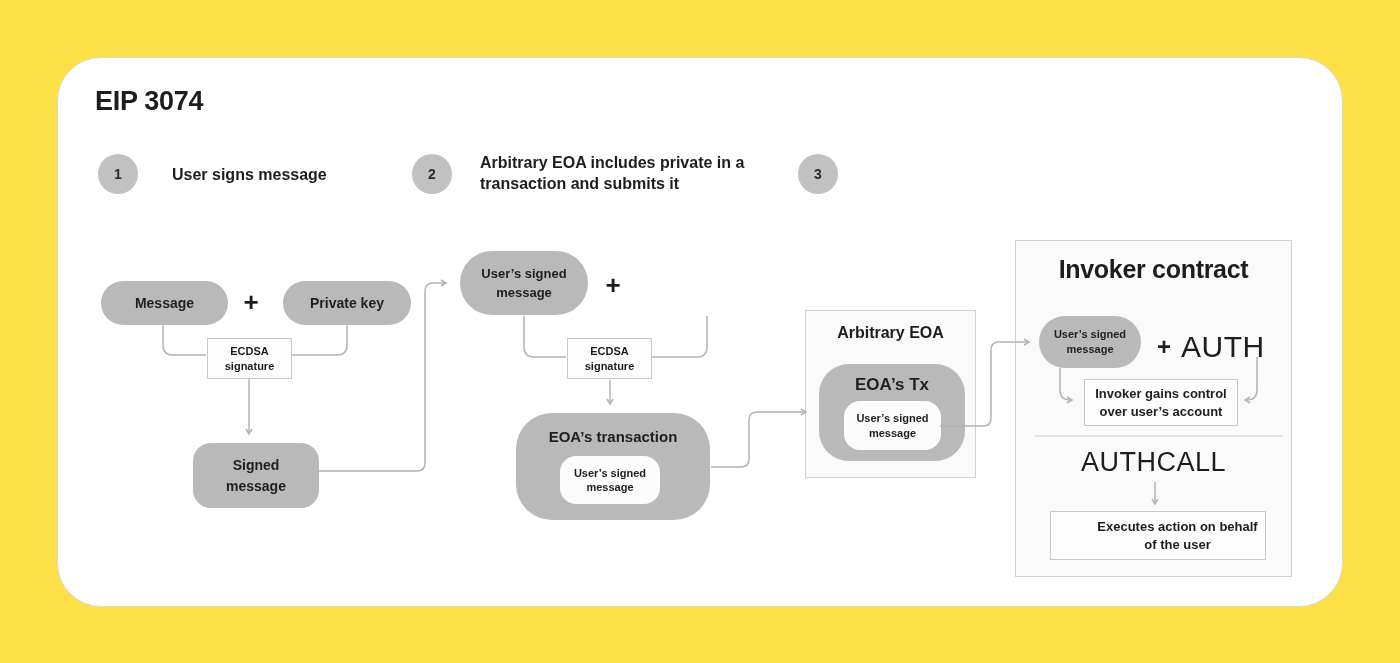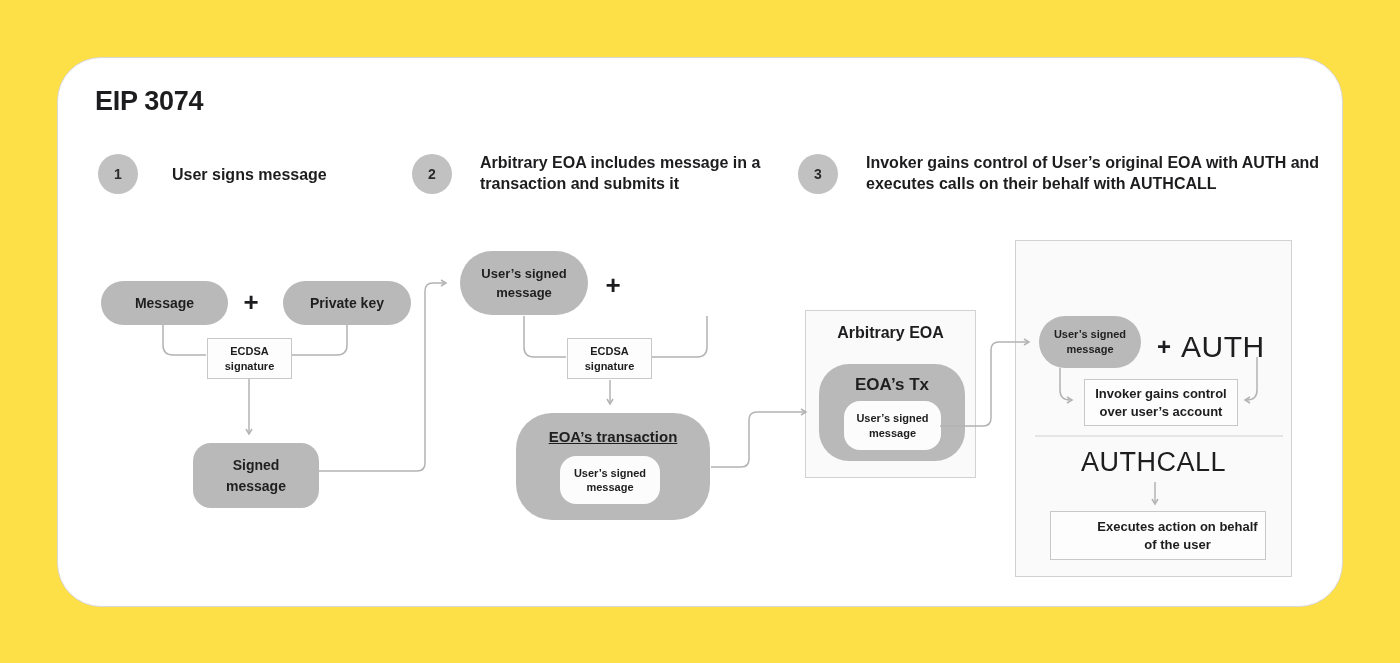--- a/index.html
+++ b/index.html
@@ -35,62 +35,62 @@
   <div class="abs page-title">EIP 3074</div>
 
   <div class="abs step-badge" style="left:98px;top:154px;">
     <span>1</span>
   </div>
   <div class="abs step-label" style="left:172px;top:164px;">User signs message</div>
 
   <div class="abs step-badge" style="left:412px;top:154px;">
     <span>2</span>
   </div>
-  <div class="abs step-label" style="left:480px;top:152px;width:290px;">Arbitrary EOA includes message in a transaction and submits it</div>
+  <div class="abs step-label" style="left:480px;top:152px;width:290px;">Arbitrary EOA includes private in a transaction and submits it</div>
 
   <div class="abs step-badge" style="left:798px;top:154px;">
     <span>3</span>
   </div>
-  <div class="abs step-label" style="left:866px;top:152px;width:480px;">Invoker gains control of User’s original EOA with AUTH and executes calls on their behalf with AUTHCALL</div>
 
   <div class="abs pill" style="left:101px;top:281px;width:127px;height:44px;font-size:14px;">Message</div>
   <div class="abs plus" style="left:237px;top:287px;width:28px;height:30px;">+</div>
   <div class="abs pill" style="left:283px;top:281px;width:128px;height:44px;font-size:14px;">Private key</div>
   <div class="abs wbox" style="left:207px;top:338px;width:85px;height:41px;font-size:11px;">
     <span style="width:62px;">ECDSA signature</span>
   </div>
   <div class="abs pill" style="left:193px;top:443px;width:126px;height:65px;border-radius:18px;font-size:14px;line-height:1.45;">
     <span style="width:72px;">Signed message</span>
   </div>
 
   <div class="abs pill" style="left:460px;top:251px;width:128px;height:64px;border-radius:32px;font-size:13px;line-height:1.5;">
     <span style="width:92px;">User’s signed message</span>
   </div>
   <div class="abs plus" style="left:599px;top:270px;width:28px;height:30px;">+</div>
   <div class="abs wbox" style="left:567px;top:338px;width:85px;height:41px;font-size:11px;">
     <span style="width:62px;">ECDSA signature</span>
   </div>
   <div class="abs grayblock" style="left:516px;top:413px;width:194px;height:107px;border-radius:36px;">
-    <div style="margin-top:15px;text-align:center;font-size:15px;font-weight:700;color:#1f1f1f;text-decoration:underline;">EOA’s transaction</div>
+    <div style="margin-top:15px;text-align:center;font-size:15px;font-weight:700;color:#1f1f1f;">EOA’s transaction</div>
     <div class="abs chip" style="left:44px;top:43px;width:100px;height:48px;">
       <span style="width:80px;">User’s signed message</span>
     </div>
   </div>
 
   <div class="abs panel" style="left:805px;top:310px;width:171px;height:168px;">
     <div class="panel-title" style="margin-top:13px;font-size:16px;">Arbitrary EOA</div>
     <div class="abs grayblock" style="left:13px;top:53px;width:146px;height:97px;border-radius:30px;">
       <div style="margin-top:11px;text-align:center;font-size:17px;font-weight:700;color:#1f1f1f;">EOA’s Tx</div>
       <div class="abs chip" style="left:25px;top:37px;width:97px;height:49px;">
         <span style="width:78px;">User’s signed message</span>
       </div>
     </div>
   </div>
 
   <div class="abs panel" style="left:1015px;top:240px;width:277px;height:337px;">
+    <div class="panel-title" style="margin-top:14px;font-size:25px;letter-spacing:-0.3px;">Invoker contract</div>
     <div class="abs pill" style="left:23px;top:75px;width:102px;height:52px;border-radius:26px;font-size:11px;line-height:1.4;">
       <span style="width:80px;">User’s signed message</span>
     </div>
     <div class="abs" style="left:141px;top:84px;height:44px;display:flex;align-items:center;gap:10px;">
       <span style="font-size:24px;font-weight:600;">+</span>
       <span style="font-size:30px;font-weight:500;letter-spacing:0.5px;">AUTH</span>
     </div>
     <div class="abs wbox" style="left:68px;top:138px;width:154px;height:47px;font-size:13px;">
       <span style="width:140px;">Invoker gains control over user’s account</span>
     </div>

